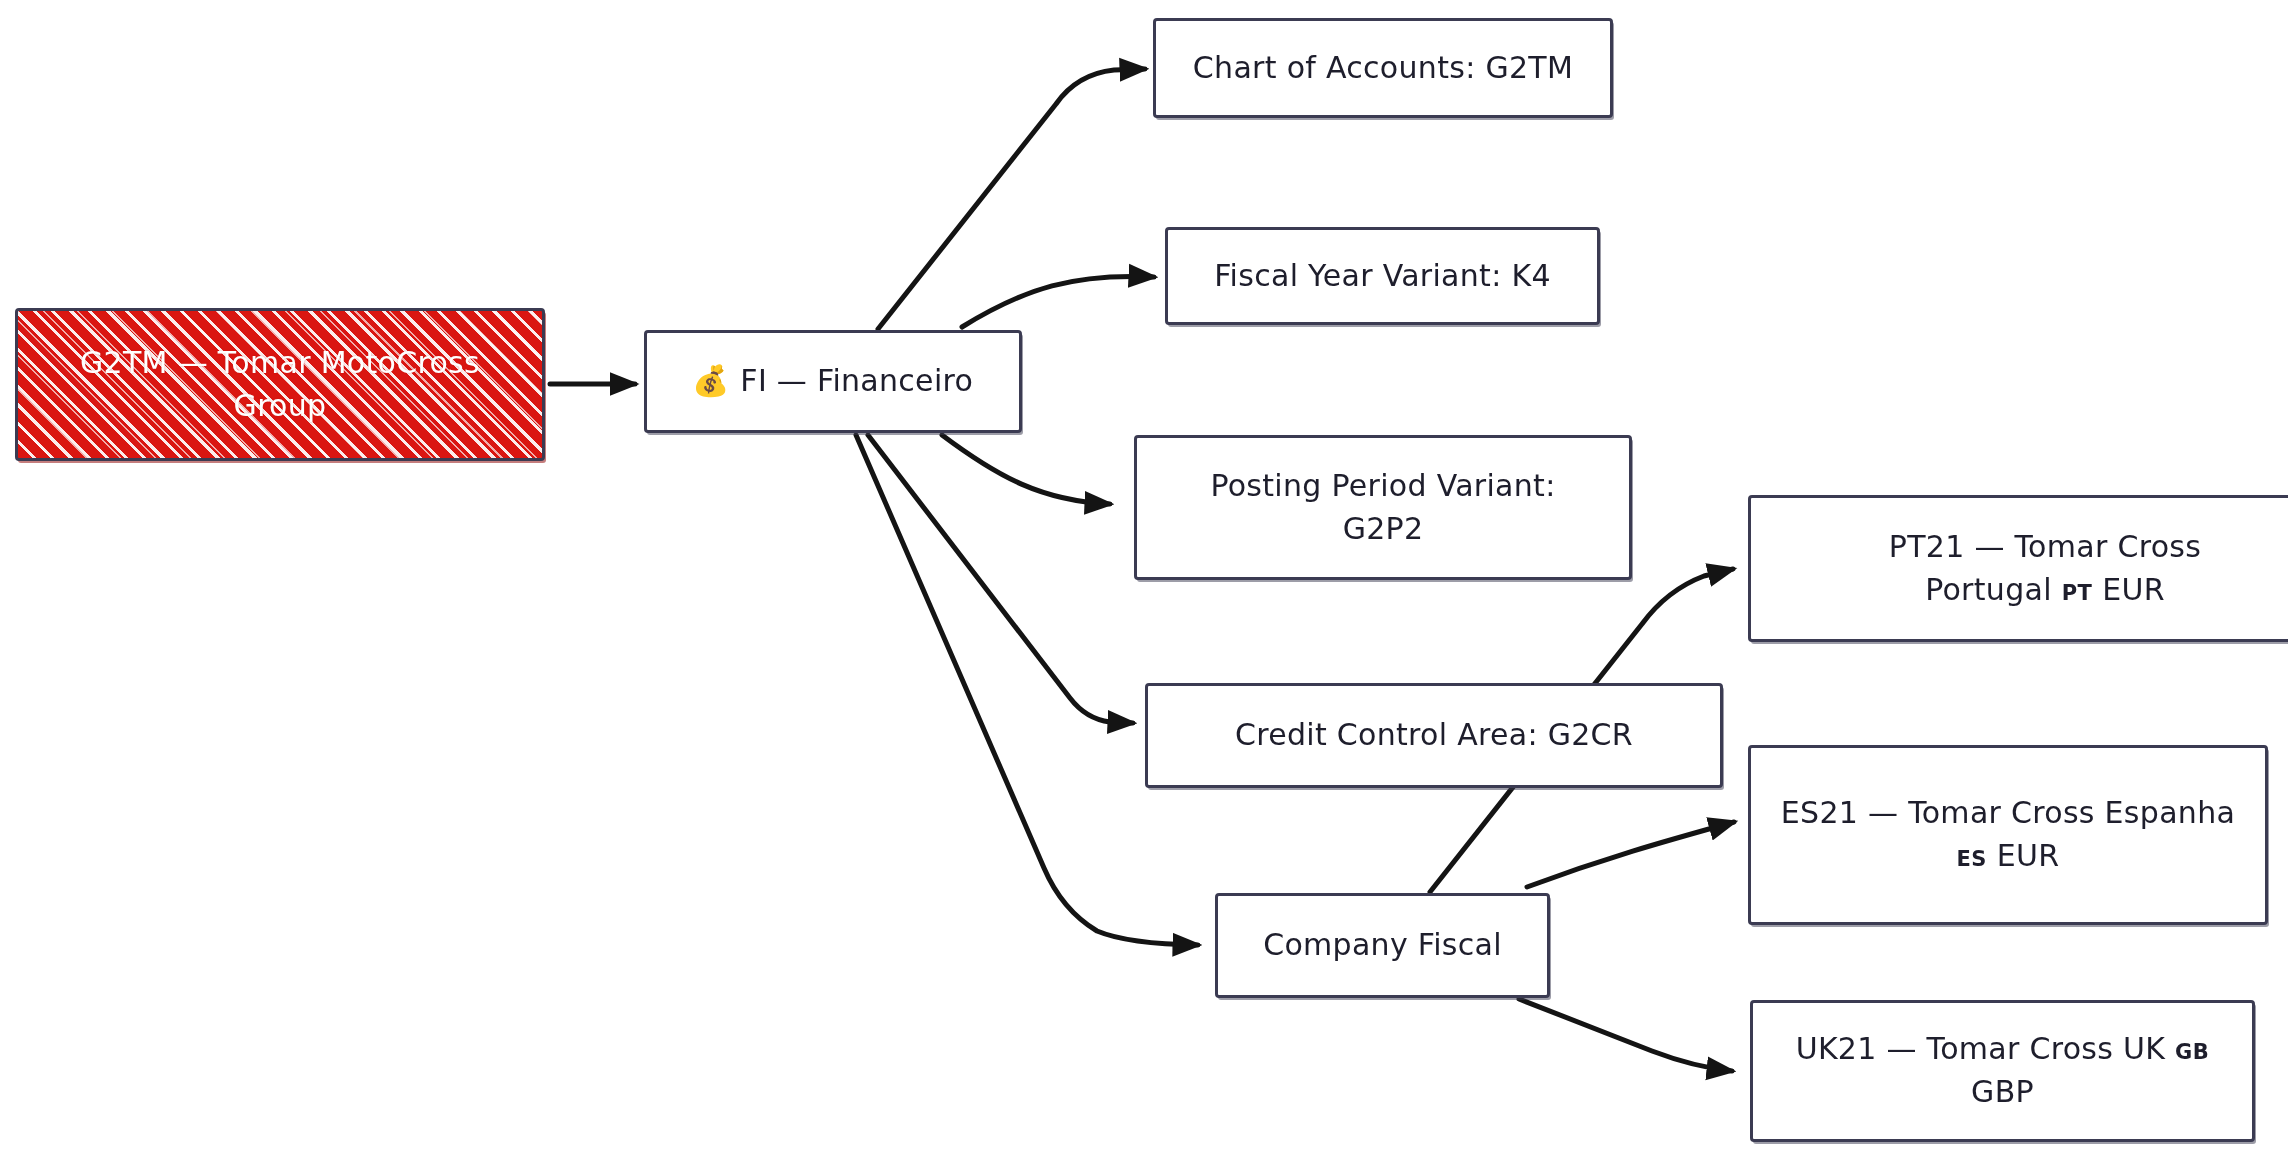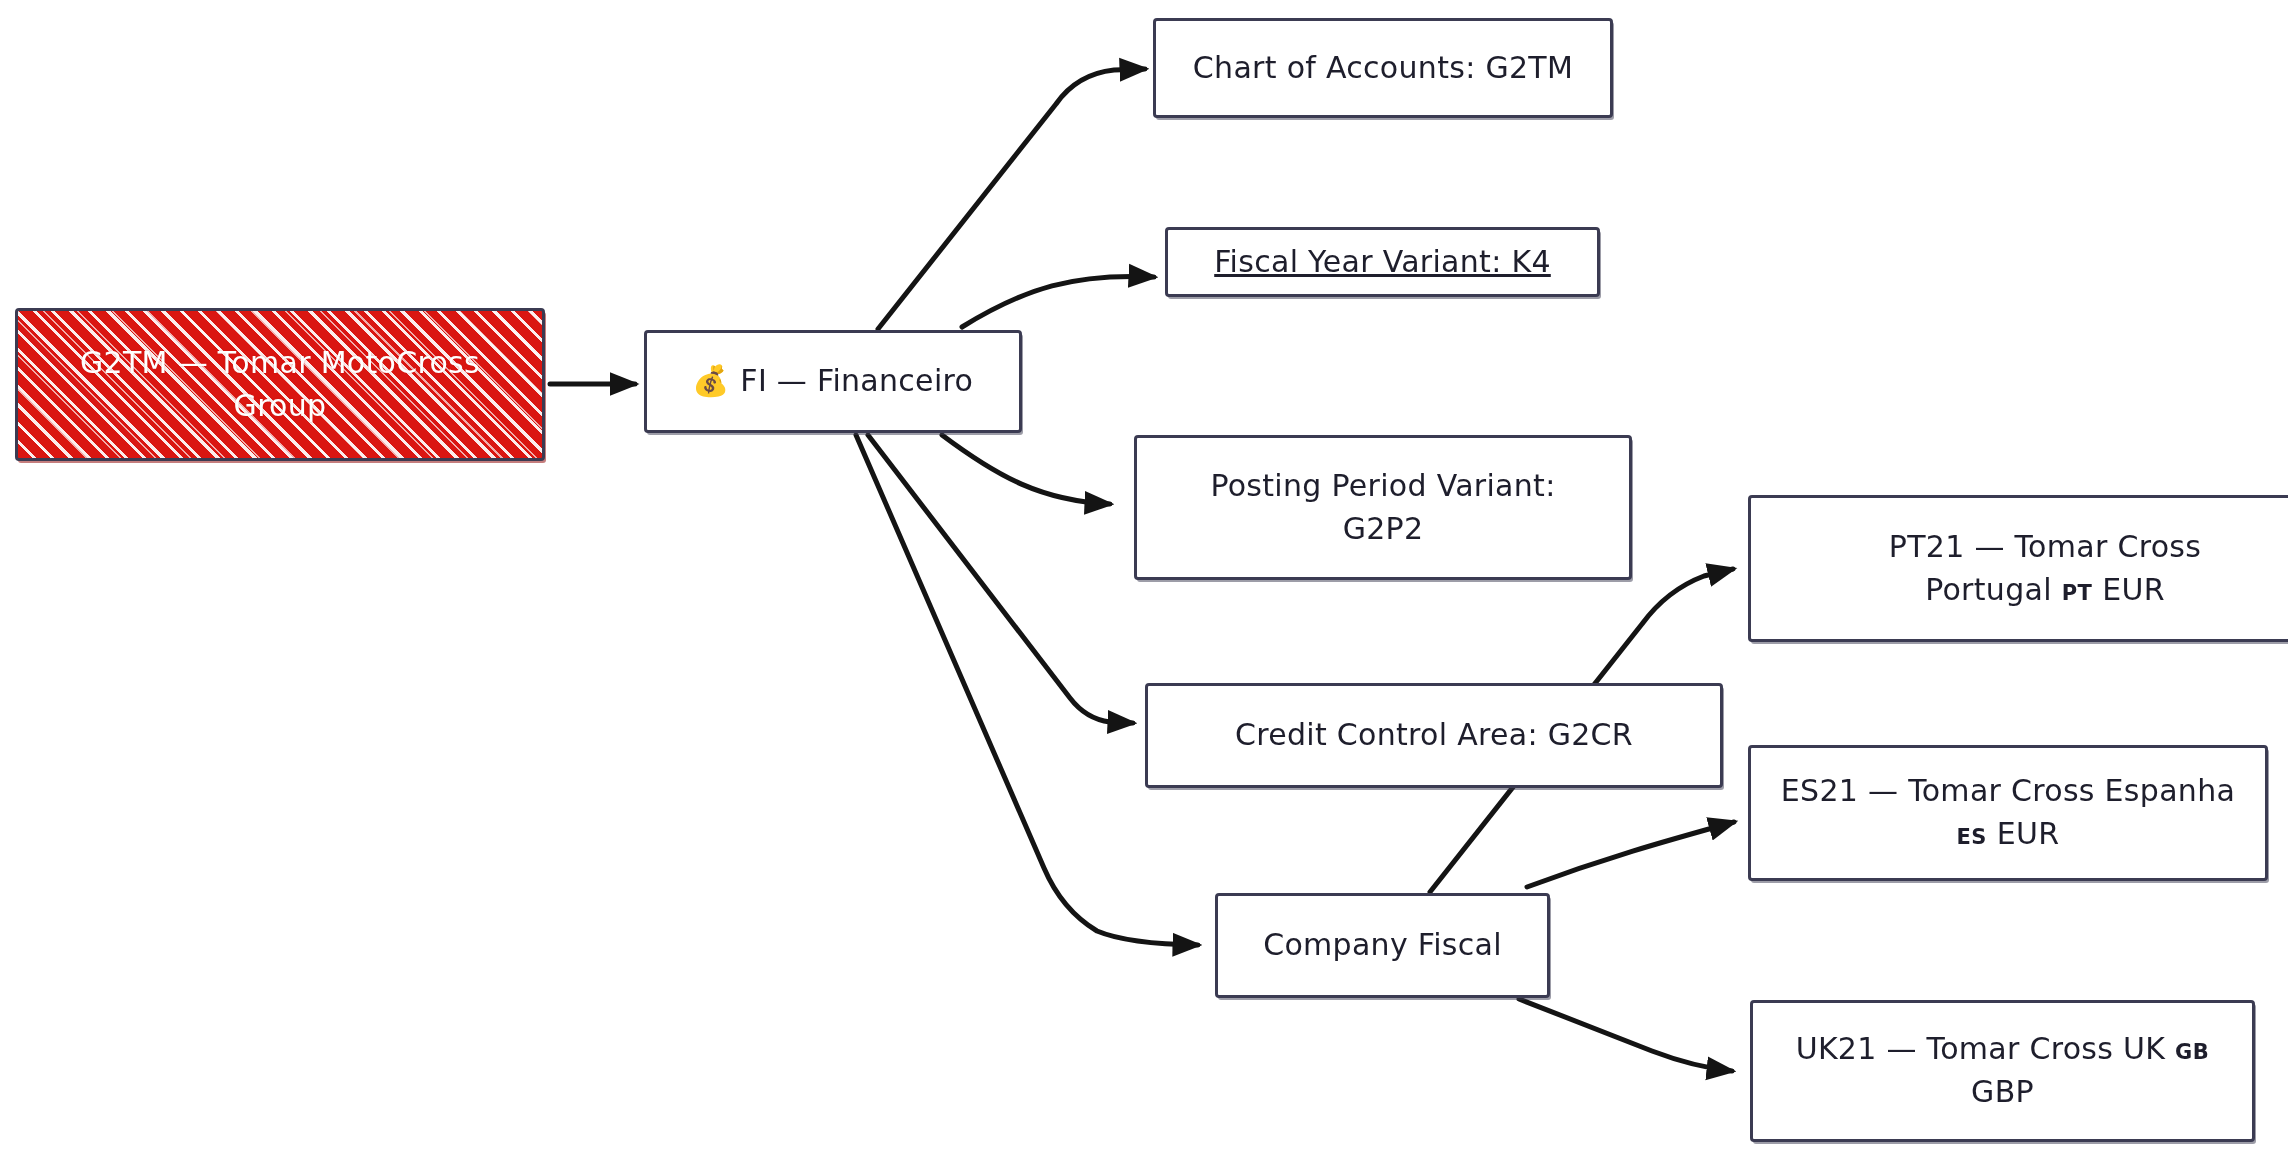--- a/index.html
+++ b/index.html
@@ -72,38 +72,38 @@
       <div class="node variant-red" style="left: 15px; top: 308px; width: 530px; height: 153px;">
         <span class="node-line"><span>G2TM — Tomar MotoCross</span></span>
         <span class="node-line"><span>Group</span></span>
       </div>
       <div class="node variant-plain" style="left: 644px; top: 330px; width: 378px; height: 103px;">
         <span class="node-line"><span>💰 FI — Financeiro</span></span>
       </div>
       <div class="node variant-plain" style="left: 1153px; top: 18px; width: 460px; height: 100px;">
         <span class="node-line"><span>Chart of Accounts: G2TM</span></span>
       </div>
-      <div class="node variant-plain" style="left: 1165px; top: 227px; width: 435px; height: 70px; text-decoration: underline;">
+      <div class="node variant-plain" style="left: 1165px; top: 227px; width: 435px; height: 98px;">
         <span class="node-line"><span>Fiscal Year Variant: K4</span></span>
       </div>
       <div class="node variant-plain" style="left: 1122px; top: 435px; width: 498px; height: 145px; margin-left: 12px;">
         <span class="node-line"><span>Posting Period Variant:</span></span>
         <span class="node-line"><span>G2P2</span></span>
       </div>
       <div class="node variant-plain" style="left: 1145px; top: 683px; width: 578px; height: 105px;">
         <span class="node-line"><span>Credit Control Area: G2CR</span></span>
       </div>
       <div class="node variant-plain" style="left: 1215px; top: 893px; width: 335px; height: 105px;">
         <span class="node-line"><span>Company Fiscal</span></span>
       </div>
       <div class="node variant-plain" style="left: 1748px; top: 495px; width: 594px; height: 147px;">
         <span class="node-line"><span>PT21 — Tomar Cross</span></span>
         <span class="node-line"><span>Portugal </span><span class="seg-small">PT</span><span> EUR</span></span>
       </div>
-      <div class="node variant-plain" style="left: 1748px; top: 745px; width: 520px; height: 136px;">
+      <div class="node variant-plain" style="left: 1748px; top: 745px; width: 520px; height: 180px;">
         <span class="node-line"><span>ES21 — Tomar Cross Espanha</span></span>
         <span class="node-line"><span class="seg-small">ES</span><span> EUR</span></span>
       </div>
       <div class="node variant-plain" style="left: 1750px; top: 1000px; width: 505px; height: 142px;">
         <span class="node-line"><span>UK21 — Tomar Cross UK </span><span class="seg-small">GB</span></span>
         <span class="node-line"><span>GBP</span></span>
       </div>
     </div>
 </div>
 

